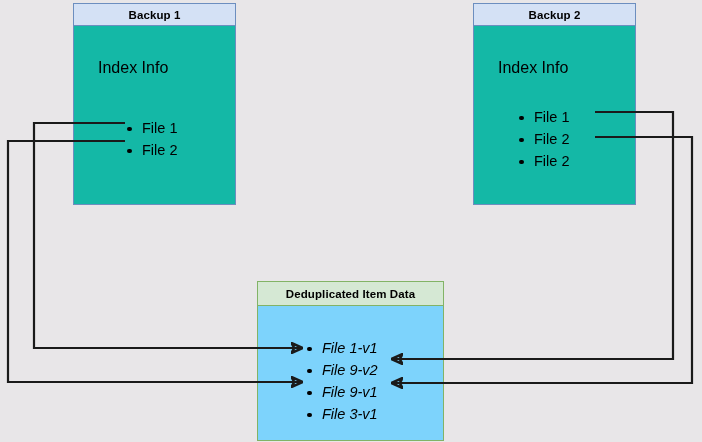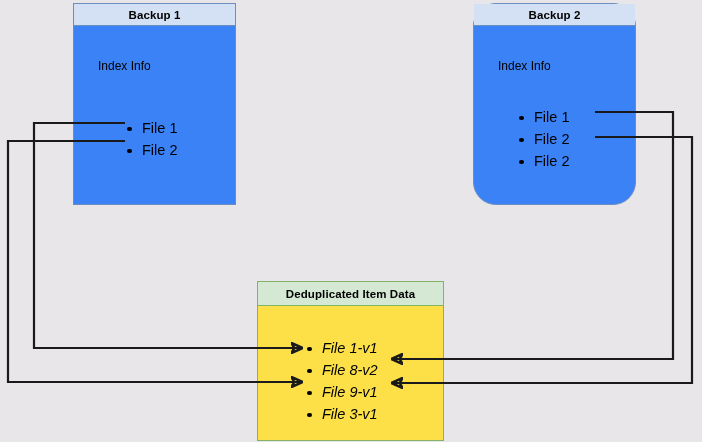--- a/index.html
+++ b/index.html
@@ -21,25 +21,25 @@
     width: 702px;
     height: 442px;
   }
   .box {
     position: absolute;
     box-sizing: border-box;
     z-index: 2;
   }
   .box-backup {
     border: 1.6px solid #6c8ebf;
-    background: #3b82f6;
+    background: #14b8a6;
   }
   .box-dedup {
     border: 1.6px solid #82b366;
-    background: #fde047;
+    background: #7dd3fc;
   }
   .box-header {
     position: absolute;
     left: 0;
     top: 0;
     right: 0;
     box-sizing: border-box;
     text-align: center;
     font-weight: bold;
     font-size: 11.5px;
@@ -60,21 +60,21 @@
     border-bottom: 1.6px solid #82b366;
   }
   .box-body {
     position: absolute;
     left: 0;
     right: 0;
     bottom: 0;
   }
   .index-label {
     position: absolute;
-    font-size: 12px;
+    font-size: 16px;
     color: #000000;
     white-space: nowrap;
   }
   .file-list {
     position: absolute;
     margin: 0;
     padding: 0;
     list-style: none;
   }
   .file-list li {
@@ -123,38 +123,38 @@
     <div class="box-header hdr-backup">Backup 1</div>
     <div class="box-body" style="top:22px; bottom:0;">
       <div class="index-label" style="left:24px; top:33px;">Index Info</div>
       <ul class="file-list" style="left:52px; top:91px;">
         <li>File 1</li>
         <li>File 2</li>
       </ul>
     </div>
   </div>
 
-  <div class="box box-backup" style="left:473px; top:3px; width:163px; height:202px;border-radius:23px;">
+  <div class="box box-backup" style="left:473px; top:3px; width:163px; height:202px;">
     <div class="box-header hdr-backup">Backup 2</div>
     <div class="box-body" style="top:22px; bottom:0;">
       <div class="index-label" style="left:24px; top:33px;">Index Info</div>
       <ul class="file-list" style="left:44px; top:80px;">
         <li>File 1</li>
         <li>File 2</li>
         <li>File 2</li>
       </ul>
     </div>
   </div>
 
   <div class="box box-dedup" style="left:257px; top:281px; width:187px; height:160px;">
     <div class="box-header hdr-dedup">Deduplicated Item Data</div>
     <div class="box-body" style="top:24px; bottom:0;">
       <ul class="file-list" style="left:48px; top:31px;font-style:italic;">
         <li>File 1-v1</li>
-        <li>File 8-v2</li>
+        <li>File 9-v2</li>
         <li>File 9-v1</li>
         <li>File 3-v1</li>
       </ul>
     </div>
   </div>
 
   <svg class="edges" viewBox="0 0 702 442">
     <defs>
       <marker id="arrowR" viewBox="0 0 10 10" refX="9.2" refY="5" markerWidth="5.2" markerHeight="5.2" orient="auto-start-reverse">
         <path d="M 0 0.6 L 10 5 L 0 9.4 L 2.4 5 Z" fill="#1a1a1a" stroke="none"></path>

